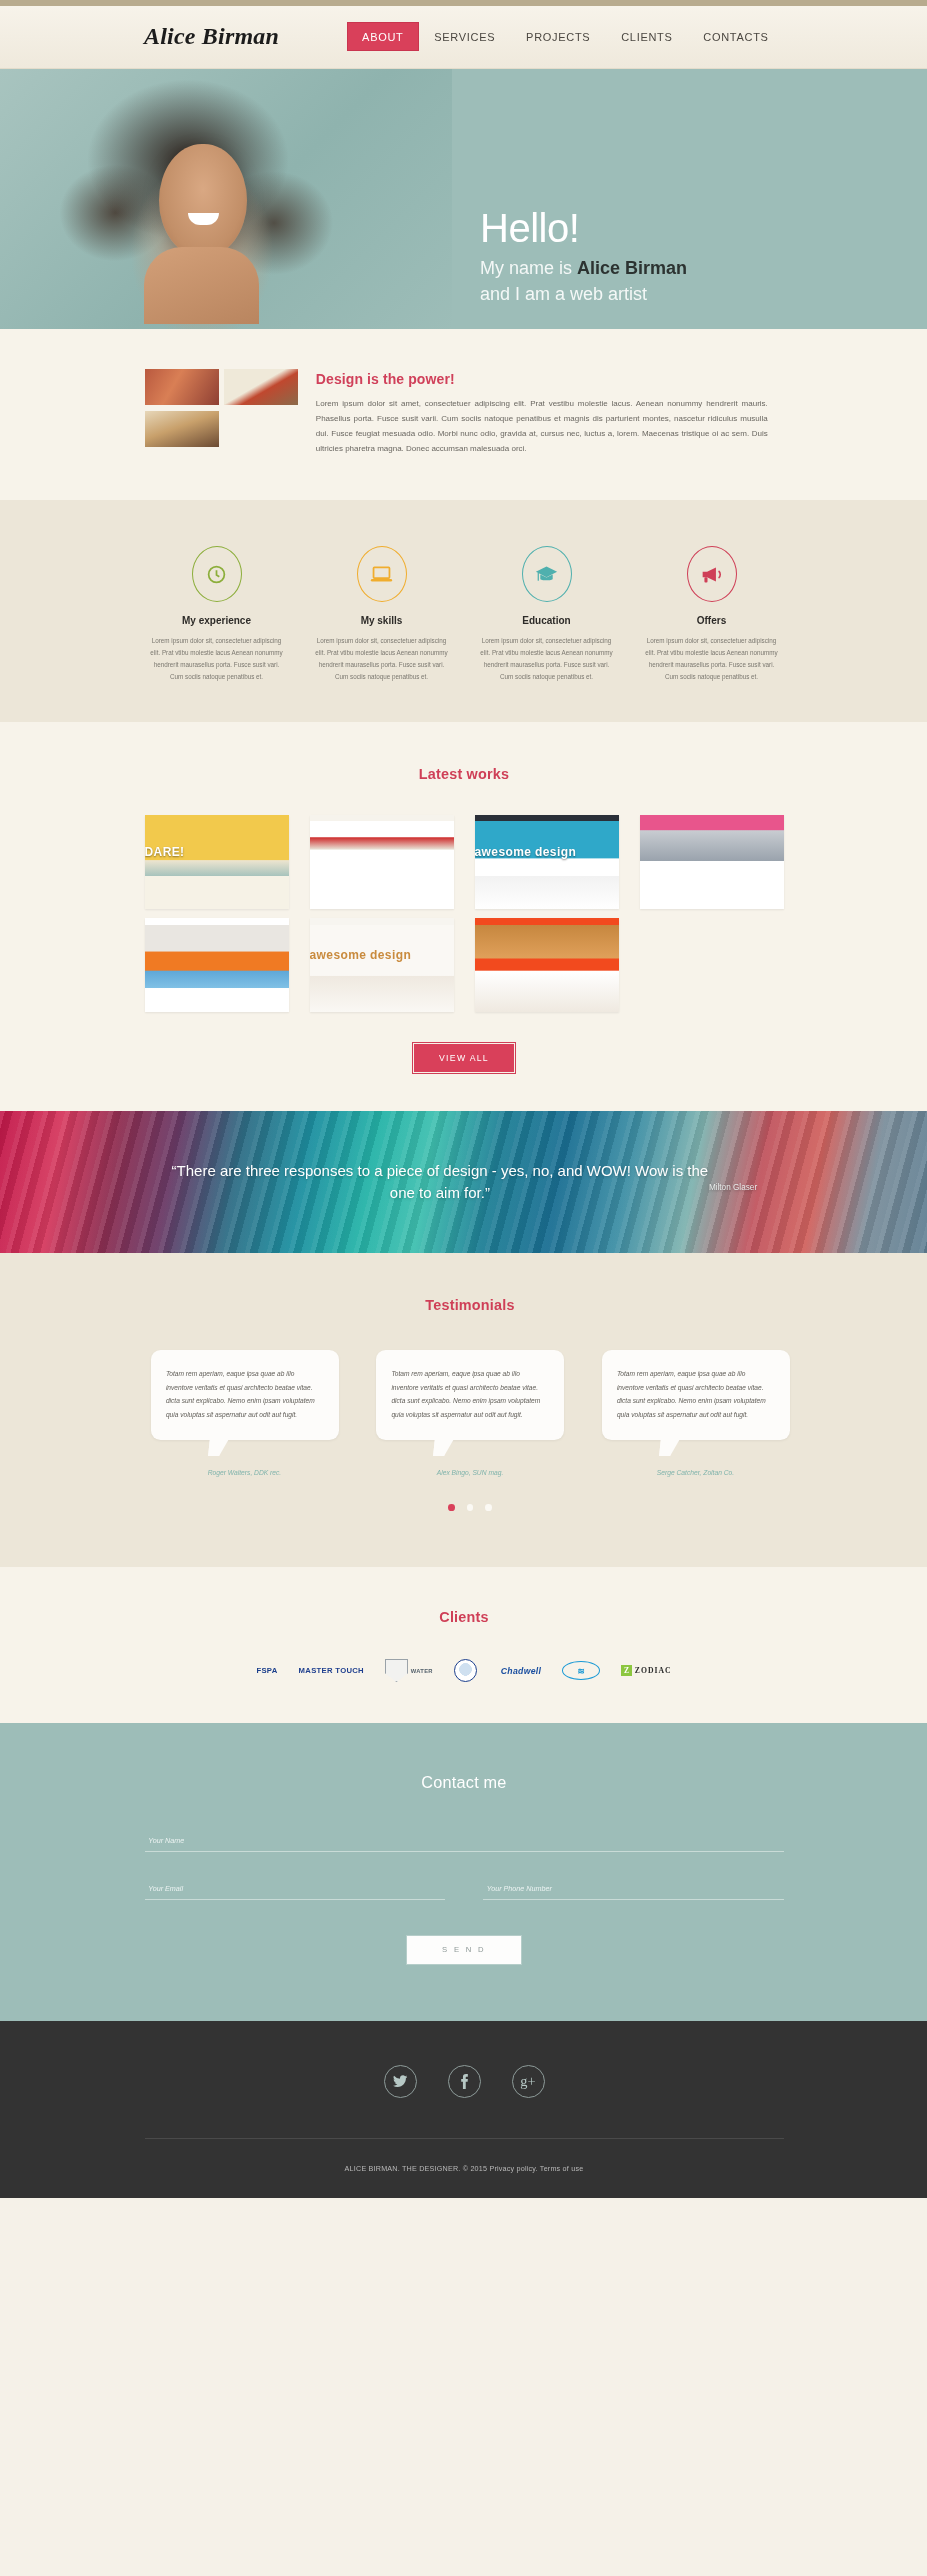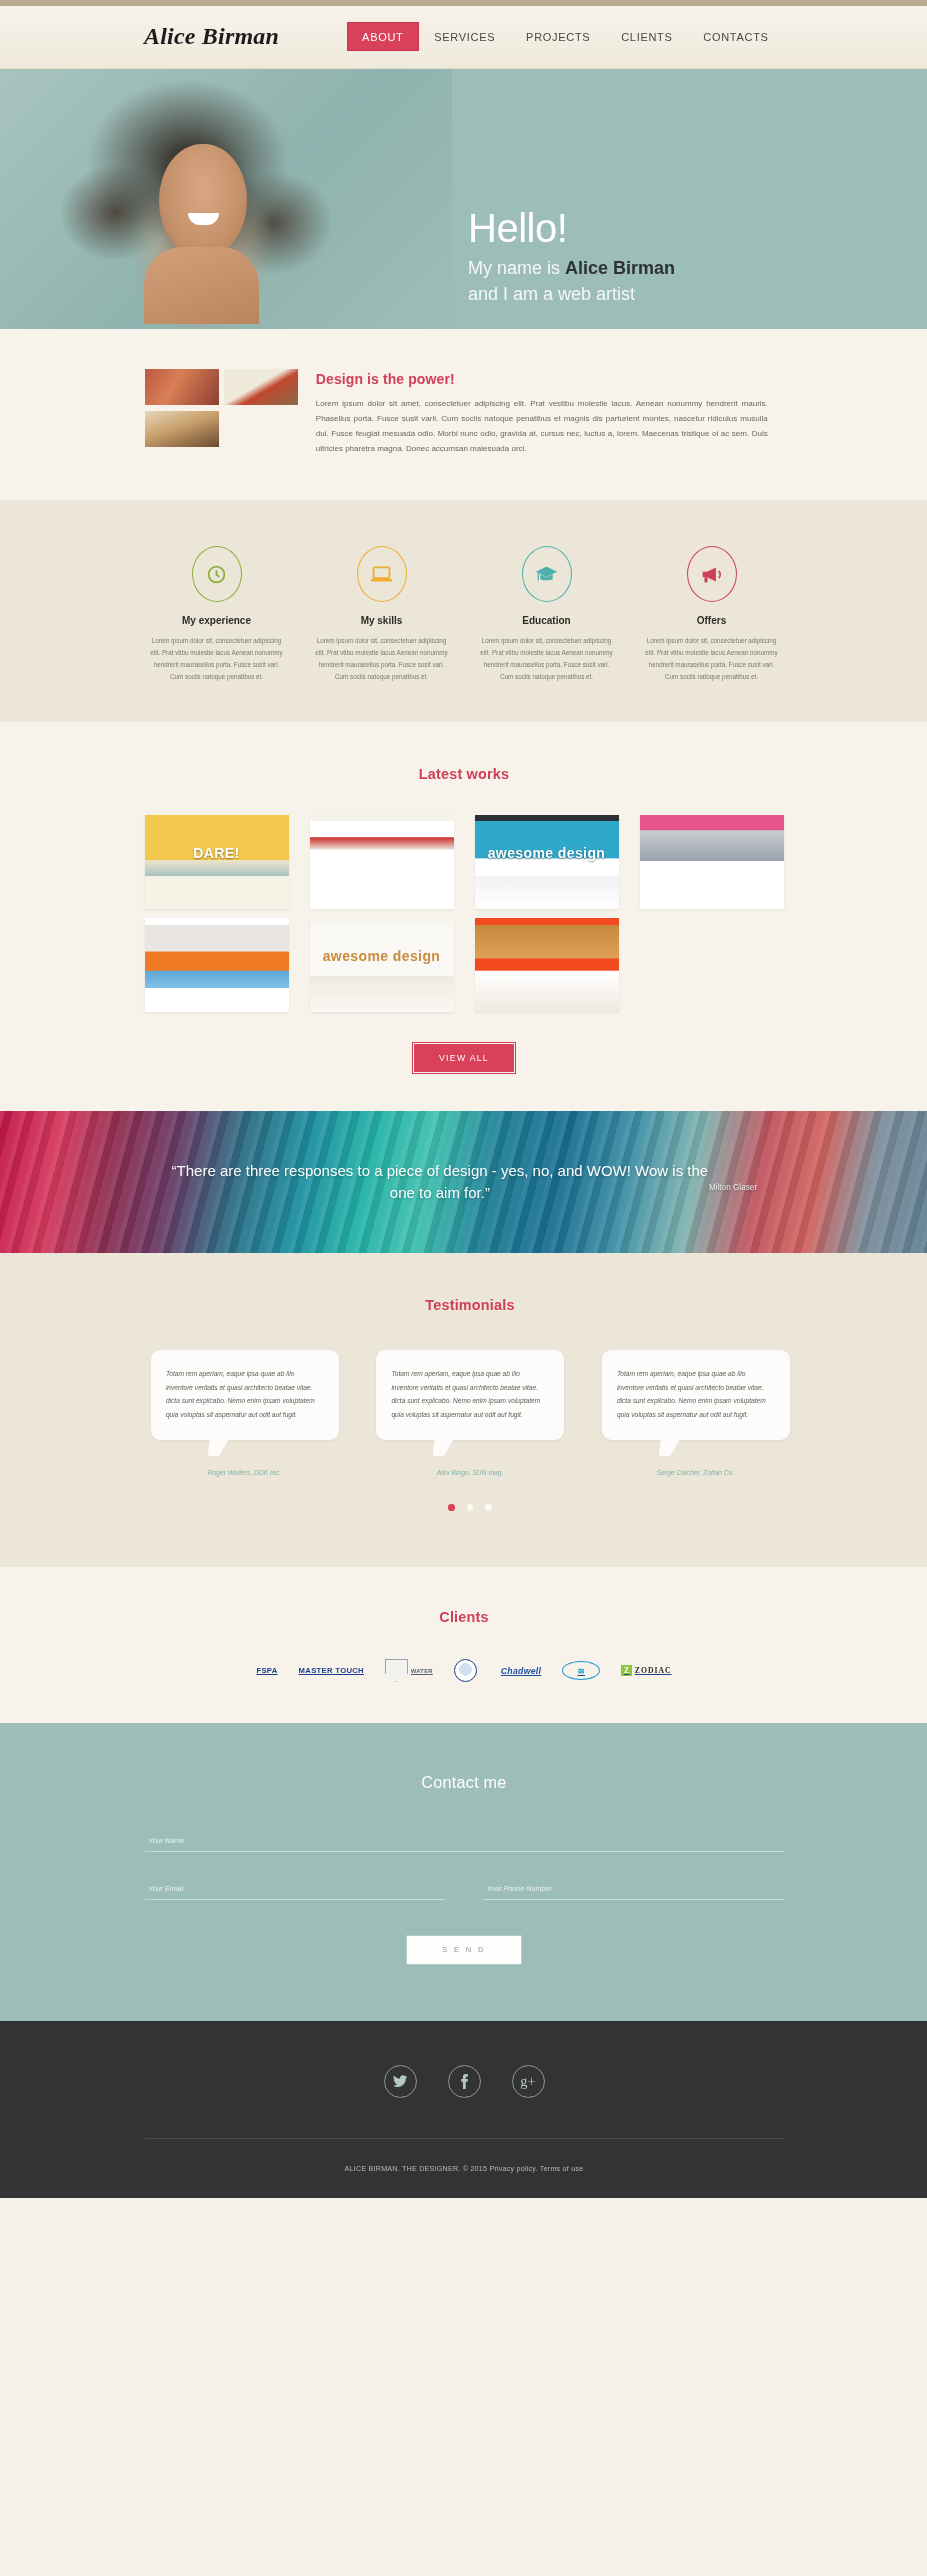--- a/index.html
+++ b/index.html
@@ -58,21 +58,21 @@
   .hero-smile {
     position: absolute; left: 188px; top: 144px; width: 31px; height: 12.5px;
     background: #fff; border-radius: 0 0 15.4px 15.4px;
   }
   .hero-hands {
     position: absolute; left: 144px; top: 178px; width: 115px; height: 77px;
     background: linear-gradient(160deg,#d3a079,#b9855f);
     border-radius: 38px 38px 0 0;
   }
   .hero-copy {
-    position: absolute; left: 468px; top: 139px; color: #fff;
+    position: absolute; left: 480px; top: 139px; color: #fff;
   }
   .hero-hello {
     font-size: 40px; font-weight: 300; line-height: 1;
     letter-spacing: -0.5px; color: #ffffff; margin-bottom: 8.7px;
   }
   .hero-line {
     font-size: 18px; font-weight: 300; line-height: 1.42; color: #f4f8f7;
   }
   .hero-line .name { color: #2c3331; font-weight: 600; }
 
@@ -150,21 +150,21 @@
   .w5 .w-bar { background: #e8558c; }
   .w5 .w-body { background: linear-gradient(180deg,#e8558c 0%,#e8558c 10%,#c8ccd1 11%,#9aa3ad 45%,#ffffff 46%,#ffffff 100%); }
   .w6 .w-bar { background: #ffffff; }
   .w6 .w-body { background: linear-gradient(180deg,#e9e6e1 0%,#e9e6e1 30%,#f07a23 31%,#f07a23 52%,#5fa8d8 53%,#7fc0e5 72%,#ffffff 73%,#ffffff 100%); }
   .w7 .w-bar { background: #f7f5f0; }
   .w7 .w-body { background: linear-gradient(180deg,#faf8f4 0%,#faf8f4 58%,#efe9e0 59%,#faf8f4 100%); }
   .w8 .w-bar { background: #f24a1e; }
   .w8 .w-body { background: linear-gradient(180deg,#c6873f 0%,#e0a05a 38%,#f24a1e 39%,#f24a1e 52%,#ffffff 53%,#efe9e0 100%); }
   .work .w-label {
     position: absolute; left: 0; right: 0; top: 32%;
-    text-align: center; font-size: 14px; font-weight: bold;
+    text-align: left; font-size: 12px; font-weight: bold;
     color: #fff; text-shadow: 0 1px 1.9px rgba(0,0,0,.45);
     letter-spacing: 0.4px;
   }
   .btn-viewall-wrap { text-align: center; margin-top: 31px; }
   .btn-viewall {
     display: inline-block; background: #d9405a; color: #fff;
     font-size: 8.7px; letter-spacing: 1.3px; padding: 8.7px 25px;
     border: 1.9px solid #f7f3ea; box-shadow: 0 0 0 1px #cf3f57;
     cursor: pointer;
   }
@@ -236,21 +236,20 @@
   .clients .section-title { margin-bottom: 33px; }
   .cl-row {
     width: 673px; margin: 0 auto; display: flex;
     align-items: center; justify-content: center; gap: 21px; flex-wrap: wrap;
   }
   .cl-row2 { width: 452px; margin: 13.5px auto 0 auto; gap: 25px; }
   .cl {
     height: 25px; display: flex; align-items: center; justify-content: center;
     font-size: 7.7px; color: #23448c; font-weight: bold; letter-spacing: 0.3px;
     white-space: nowrap;
-    text-decoration: underline;
   }
   .cl-fspa { font-family: "Liberation Sans", sans-serif; color: #1b3e8b; }
   .cl-mt { color: #1f3f8f; }
   .cl-shield { color: #53606b; font-size: 5.8px; }
   .cl-circle { color: #1c3f8e; }
   .cl-chadwell { color: #1b4fa0; font-style: italic; font-size: 8.7px; }
   .cl-zodiac { color: #2b2b2b; font-family: "Liberation Serif", serif; letter-spacing: 1px; }
   .cl-ray { color: #2f84c4; font-style: italic; }
   .cl-sprint { color: #1b4fa0; font-style: italic; }
   .cl-pool { color: #1b4fa0; }

